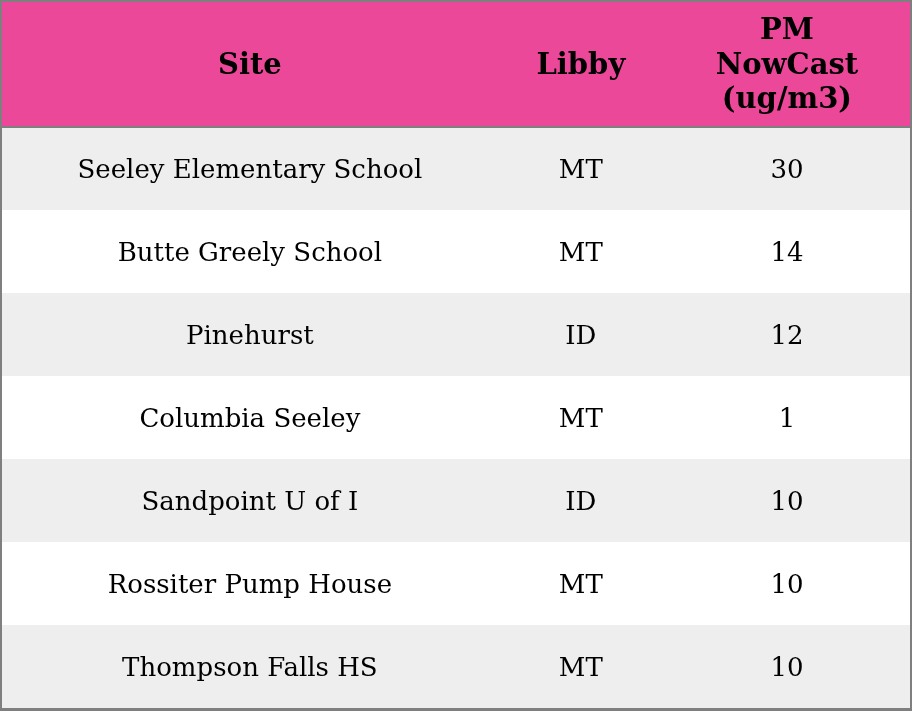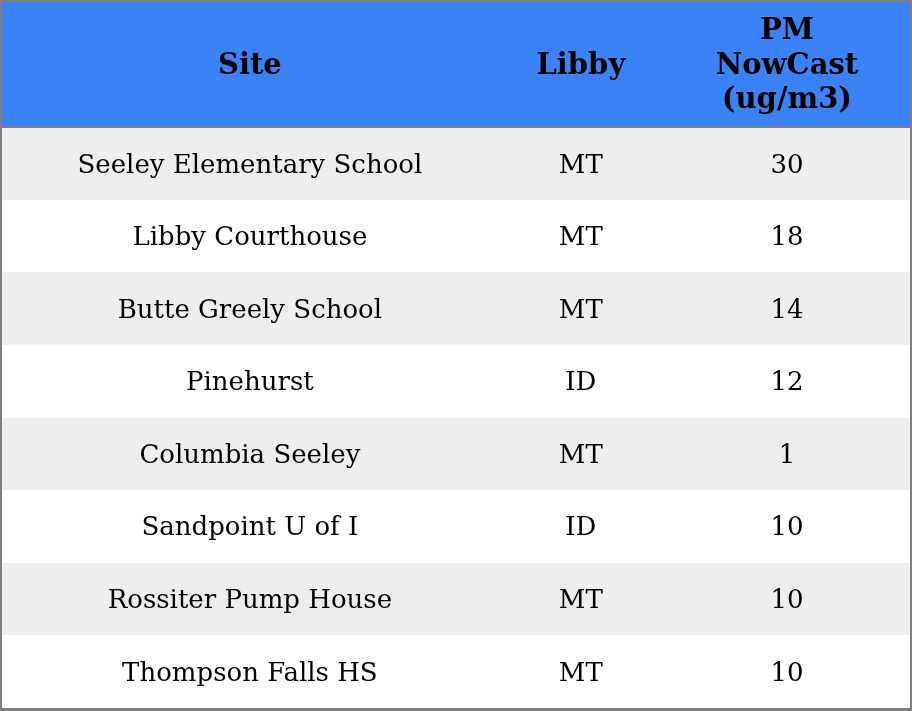--- a/index.html
+++ b/index.html
@@ -24,21 +24,21 @@
   table.data-table {
     width: 100%;
     height: 100%;
     border-collapse: collapse;
     table-layout: fixed;
   }
   col.col-site  { width: 54.6%; }
   col.col-state { width: 18.3%; }
   col.col-pm    { width: 27.1%; }
   thead th {
-    background: #3b82f6;
+    background: #ec4899;
     border-bottom: 2px solid #7f7f7f;
     height: 124px;
     padding: 0;
     font-size: 29px;
     font-weight: bold;
     text-align: center;
     vertical-align: middle;
     line-height: 1.2;
   }
   .pm-header-label {
@@ -79,25 +79,20 @@
         </th>
       </tr>
     </thead>
     <tbody>
         <tr>
           <td>Seeley Elementary School</td>
           <td>MT</td>
           <td>30</td>
         </tr>
         <tr>
-          <td>Libby Courthouse</td>
-          <td>MT</td>
-          <td>18</td>
-        </tr>
-        <tr>
           <td>Butte Greely School</td>
           <td>MT</td>
           <td>14</td>
         </tr>
         <tr>
           <td>Pinehurst</td>
           <td>ID</td>
           <td>12</td>
         </tr>
         <tr>

